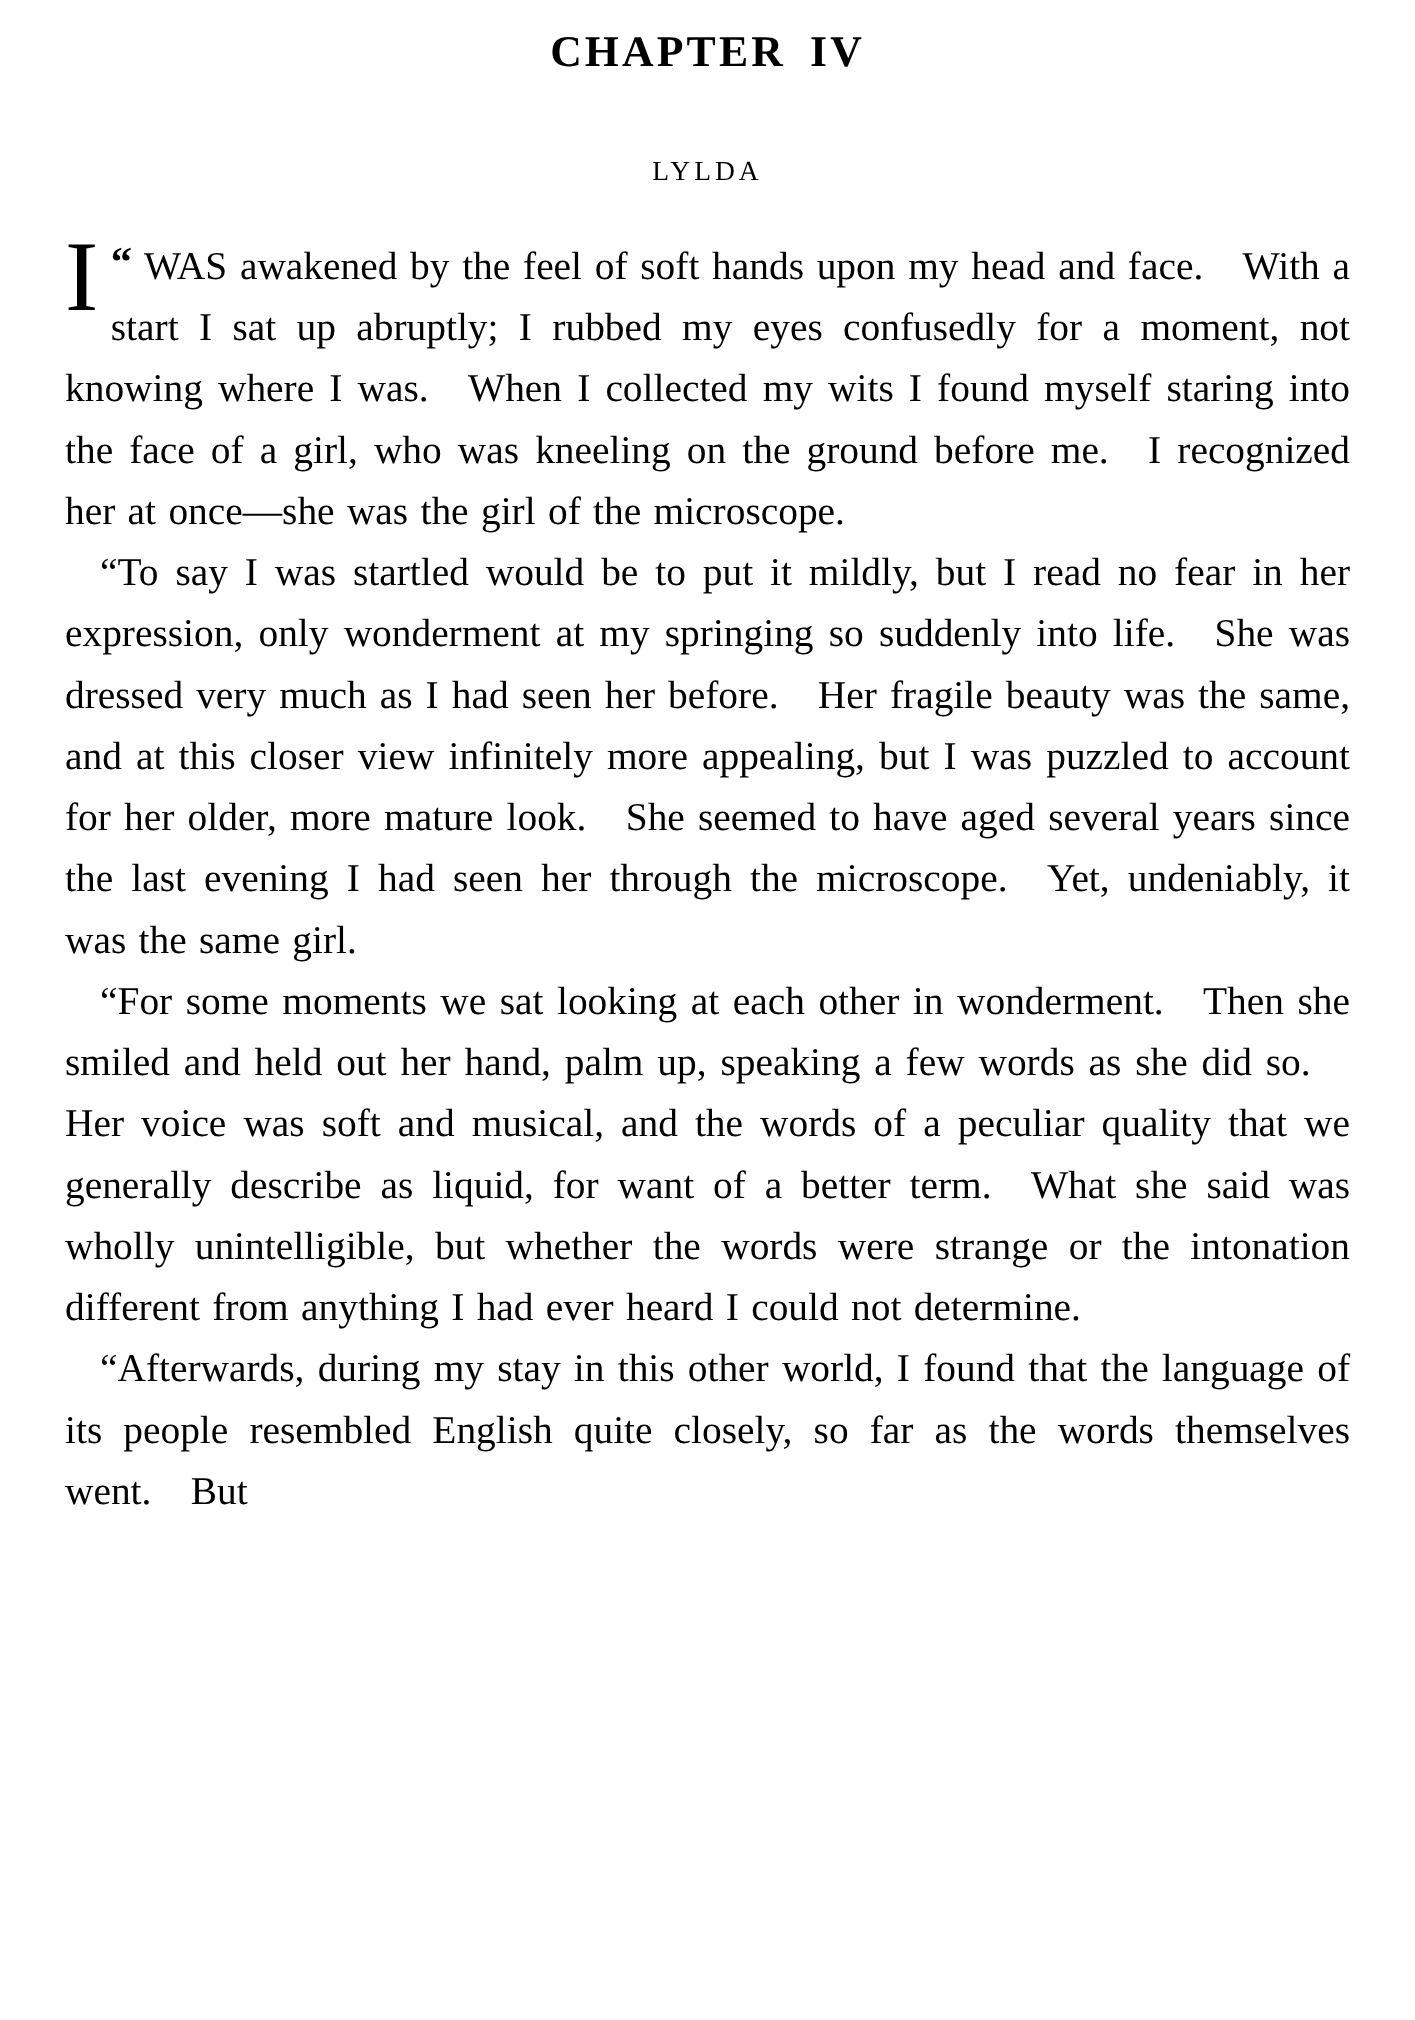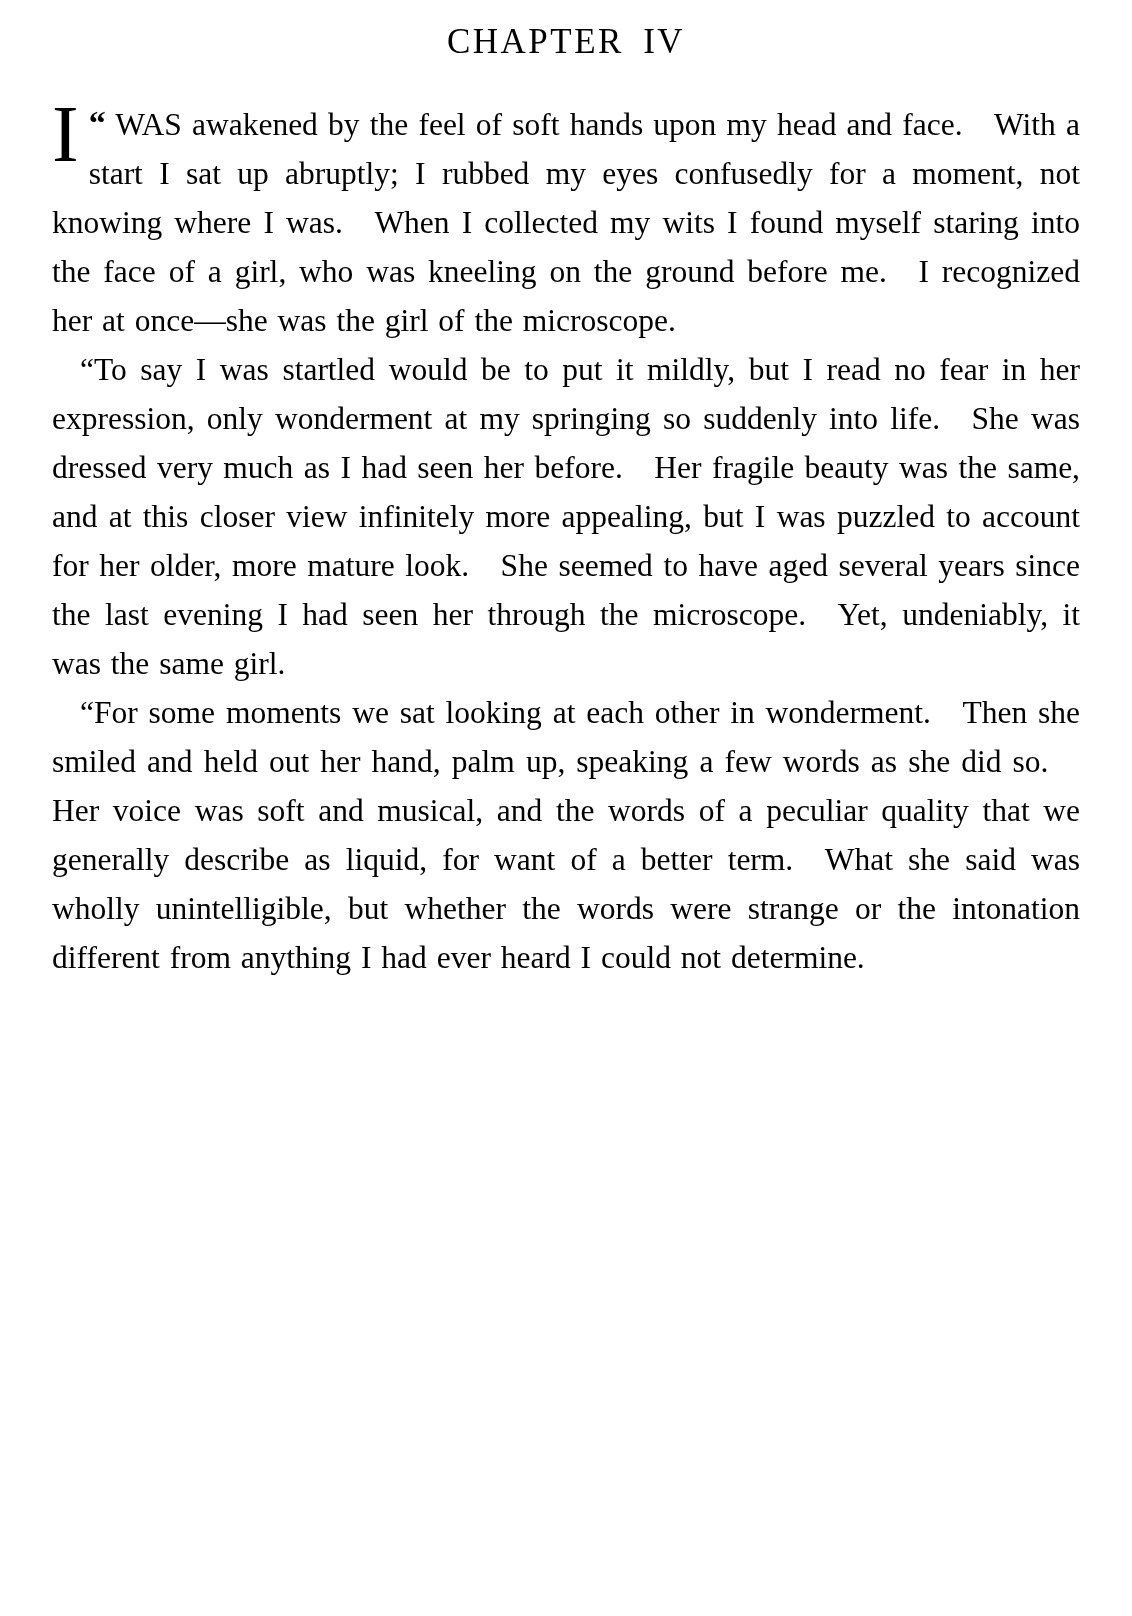--- a/index.html
+++ b/index.html
@@ -19,21 +19,21 @@
     width: 1132px;
     height: 1616px;
     box-sizing: border-box;
     padding: 18px 52px 0 52px;
     position: relative;
   }
   .chapter-heading {
     text-align: center;
     font-size: 35px;
     letter-spacing: 2.5px;
-    font-weight: normal;
+    font-weight: bold;
     margin: 4px 0 0 0;
     word-spacing: 8px;
   }
   .chapter-subtitle {
     text-align: center;
     font-size: 22px;
     letter-spacing: 3.2px;
     margin: 62px 0 0 0;
     font-weight: normal;
   }
@@ -82,31 +82,35 @@
   }
   .sp { word-spacing: 2px; font-family: Liberation Serif, serif; }
 </style>
 </head>
 <body>
 
 <div class="page">
 
   <h1 class="chapter-heading">CHAPTER IV</h1>
 
+  <h2 class="chapter-subtitle">LYLDA</h2>
 
   <div class="body-text">
 
     <p class="para first dropcap-wrap">
       <span class="quote-mark">“</span><span class="dropcap">I</span><span class="sp"> WAS awakened by the feel of soft hands upon my head and face. With a start I sat up abruptly; I rubbed my eyes confusedly for a moment, not knowing where I was. When I collected my wits I found myself staring into the face of a girl, who was kneeling on the ground before me. I recognized her at once—she was the girl of the microscope.</span>
     </p>
 
     <p class="para">
       <span class="sp">“To say I was startled would be to put it mildly, but I read no fear in her expression, only wonderment at my springing so suddenly into life. She was dressed very much as I had seen her before. Her fragile beauty was the same, and at this closer view infinitely more appealing, but I was puzzled to account for her older, more mature look. She seemed to have aged several years since the last evening I had seen her through the microscope. Yet, undeniably, it was the same girl.</span>
     </p>
 
     <p class="para">
       <span class="sp">“For some moments we sat looking at each other in wonderment. Then she smiled and held out her hand, palm up, speaking a few words as she did so. Her voice was soft and musical, and the words of a peculiar quality that we generally describe as liquid, for want of a better term. What she said was wholly unintelligible, but whether the words were strange or the intonation different from anything I had ever heard I could not determine.</span>
     </p>
 
+    <p class="para">
+      <span class="sp">“Afterwards, during my stay in this other world, I found that the language of its people resembled English quite closely, so far as the words themselves went. But</span>
+    </p>
 
   </div>
 
 </div>
 
 </body></html>

